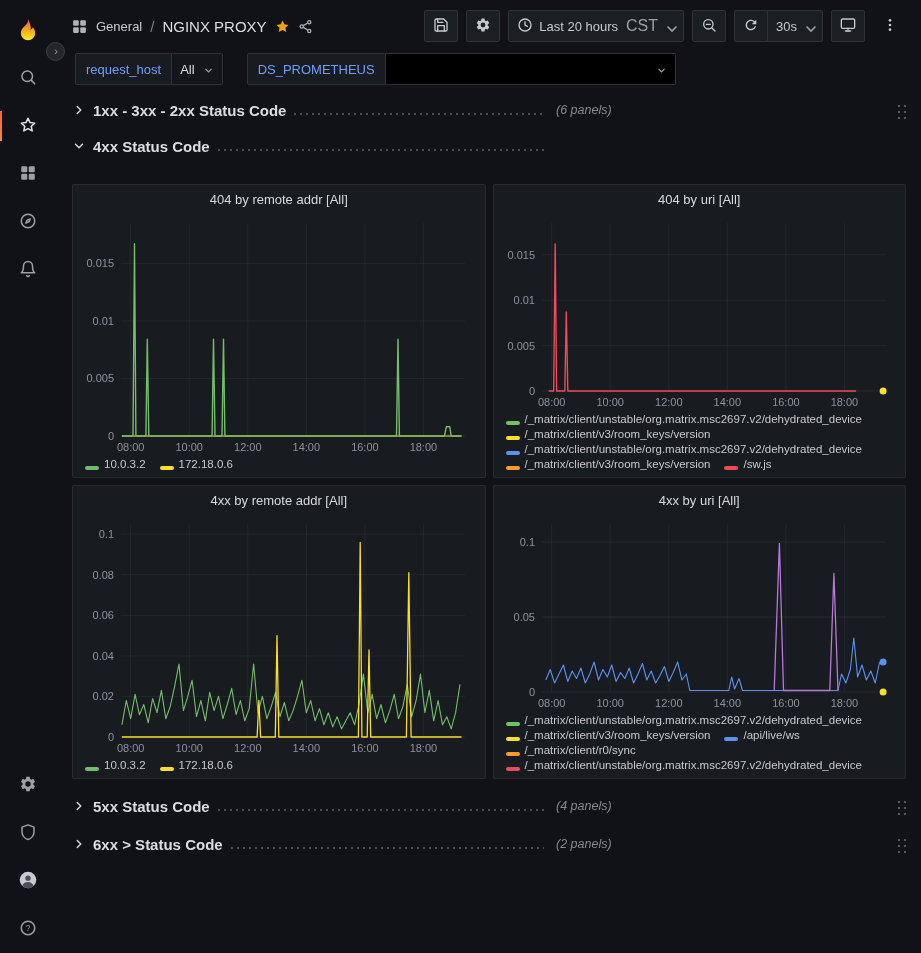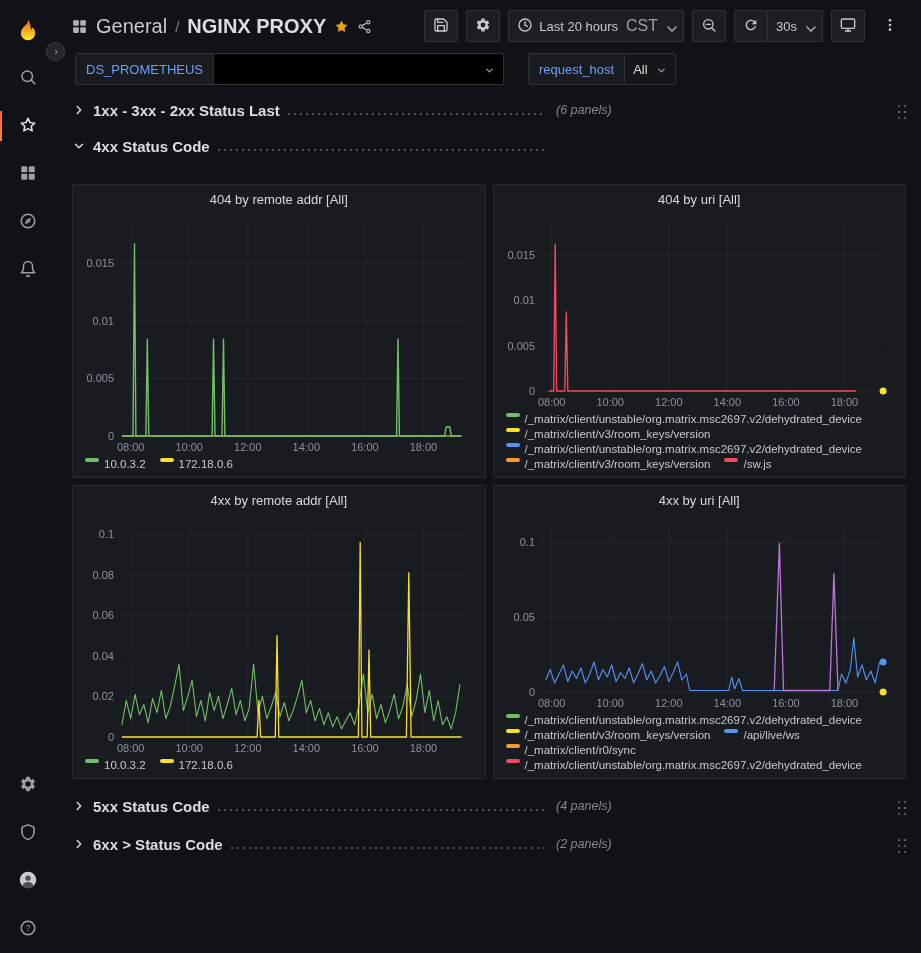--- a/index.html
+++ b/index.html
@@ -16,23 +16,23 @@
   .nav-item.active::before{content:"";position:absolute;left:0;top:9px;bottom:9px;width:2px;background:linear-gradient(180deg,#f55f3e,#ff8833)}
   .nav-spacer{flex:1}
   .sidebar-toggle{position:absolute;left:46px;top:42px;width:19px;height:19px;border-radius:50%;background:#24262b;border:1px solid #3a3d42;color:#9da0a6;font-size:11px;line-height:1;display:flex;align-items:center;justify-content:center;cursor:pointer;z-index:5;padding:0 0 1px 1px}
 
   
   .main{flex:1;display:flex;flex-direction:column;min-width:0}
 
   .topbar{height:52px;flex:0 0 52px;display:flex;align-items:center;padding:0 14px 0 16px;gap:8px}
   .breadcrumb{display:flex;align-items:center;gap:8px;min-width:0}
   .bc-icon svg{width:17px;height:17px;color:#aeb1b7;display:block}
-  .bc-section{font-size:20px;color:#c9cace;cursor:pointer}
+  .bc-section{font-size:13px;color:#c9cace;cursor:pointer}
   .bc-sep{color:#7b7e84;font-size:15px}
-  .bc-title{font-size:20px;font-weight:700;color:#dcdde1;cursor:pointer}
+  .bc-title{font-size:15px;font-weight:400;color:#dcdde1;cursor:pointer}
   .bc-star svg,.bc-share svg{width:15px;height:15px;display:block}
   .bc-share{color:#aeb1b7;cursor:pointer}
   .bc-star{cursor:pointer}
   .tb-actions{margin-left:auto;display:flex;align-items:center;gap:8px}
   .tb-btn{height:32px;min-width:32px;display:flex;align-items:center;justify-content:center;gap:6px;background:#1b1e23;border:1px solid #2f3237;border-radius:2px;color:#c7c9cc;font-size:13px;padding:0 8px;cursor:pointer;font-family:inherit;white-space:nowrap}
   .tb-btn svg{width:16px;height:16px;flex:0 0 auto}
   .tb-btn .chev-svg{width:11px;height:11px;color:#9da0a6}
   .tb-btn.ghost{background:none;border-color:transparent}
   .tp-tz{font-size:16px;color:#9da0a6;margin-left:2px}
   .tb-group{display:flex}
@@ -62,21 +62,21 @@
   .leader{flex:1;height:2px;margin-left:8px;position:relative;top:4px;background-image:repeating-linear-gradient(to right,#4c4f55 0 2px,transparent 2px 6px)}
   .row-count{font-style:italic;color:#85888e;font-size:12.5px;margin-left:12px;white-space:nowrap}
   .drag{margin-left:auto;width:11px;height:17px;background-image:radial-gradient(#55585e 1.4px,transparent 1.5px);background-size:6px 6px;background-position:1px 1px;cursor:grab}
 
   .grid{display:grid;grid-template-columns:1fr 1fr;gap:7px;margin:0 0 0 0}
   .panel{background:#181b1f;border:1px solid rgba(204,204,220,0.09);border-radius:2px;height:294px;display:flex;flex-direction:column;overflow:hidden}
   .panel-title{height:28px;flex:0 0 28px;display:flex;align-items:center;justify-content:center;font-size:13px;font-weight:500;color:#d8d9da;cursor:pointer}
   .chart{flex:1;min-height:0;margin:0 6px}
   .chart svg{display:block}
   .legend{display:flex;flex-wrap:wrap;column-gap:14px;row-gap:3px;font-size:11.5px;color:#c8c9cd;padding:2px 10px 7px 12px;overflow:hidden;max-height:80px}
-  .legend-item{display:flex;align-items:flex-start;gap:5px;white-space:nowrap;cursor:pointer}
+  .legend-item{display:flex;align-items:flex-end;gap:5px;white-space:nowrap;cursor:pointer}
   .legend-mark{width:14px;height:4px;border-radius:2px;flex:0 0 auto}
 </style>
 </head>
 <body>
 
 <div class="app">
 
   <aside class="sidebar">
     <button class="nav-logo">
       <svg viewBox="0 0 24 24" width="26" height="26">
@@ -233,49 +233,49 @@
                 <circle cx="12" cy="5" r="2"></circle>
                 <circle cx="12" cy="12" r="2"></circle>
                 <circle cx="12" cy="19" r="2"></circle>
               </svg></span>
         </button>
       </div>
     </header>
 
     <div class="subbar">
       <div class="var-pair">
+        <label class="var-chip">request_host</label>
+        <div class="var-value">
+          <span>All</span>
+          <span class="chev-svg"><svg viewBox="0 0 24 24" width="11" height="11" fill="none" stroke="currentColor" stroke-width="2.5" stroke-linecap="round">
+                <polyline points="6 9 12 15 18 9"></polyline>
+              </svg></span>
+        </div>
+      </div>
+      <div class="var-pair">
         <label class="var-chip">DS_PROMETHEUS</label>
         <div class="var-value redacted">
           <span></span>
           <span class="chev-svg"><svg viewBox="0 0 24 24" width="11" height="11" fill="none" stroke="currentColor" stroke-width="2.5" stroke-linecap="round">
                 <polyline points="6 9 12 15 18 9"></polyline>
               </svg></span>
         </div>
       </div>
-      <div class="var-pair">
-        <label class="var-chip">request_host</label>
-        <div class="var-value">
-          <span>All</span>
-          <span class="chev-svg"><svg viewBox="0 0 24 24" width="11" height="11" fill="none" stroke="currentColor" stroke-width="2.5" stroke-linecap="round">
-                <polyline points="6 9 12 15 18 9"></polyline>
-              </svg></span>
-        </div>
-      </div>
     </div>
 
     <main class="content">
 
       <div class="row-head rh-a">
         <div class="row-left">
           <span class="row-chev">
               <svg viewBox="0 0 24 24" fill="none" stroke="currentColor" stroke-width="2.5" stroke-linecap="round" stroke-linejoin="round">
                 <polyline points="9 6 15 12 9 18"></polyline>
               </svg>
             </span>
-          <span class="row-title">1xx - 3xx - 2xx Status Last</span>
+          <span class="row-title">1xx - 3xx - 2xx Status Code</span>
           <span class="leader"></span>
         </div>
         <span class="row-count">(6 panels)</span>
         <span class="drag"></span>
       </div>
 
       <div class="row-head rh-b">
         <div class="row-left">
           <span class="row-chev">
               <svg viewBox="0 0 24 24" fill="none" stroke="currentColor" stroke-width="2.5" stroke-linecap="round" stroke-linejoin="round">

